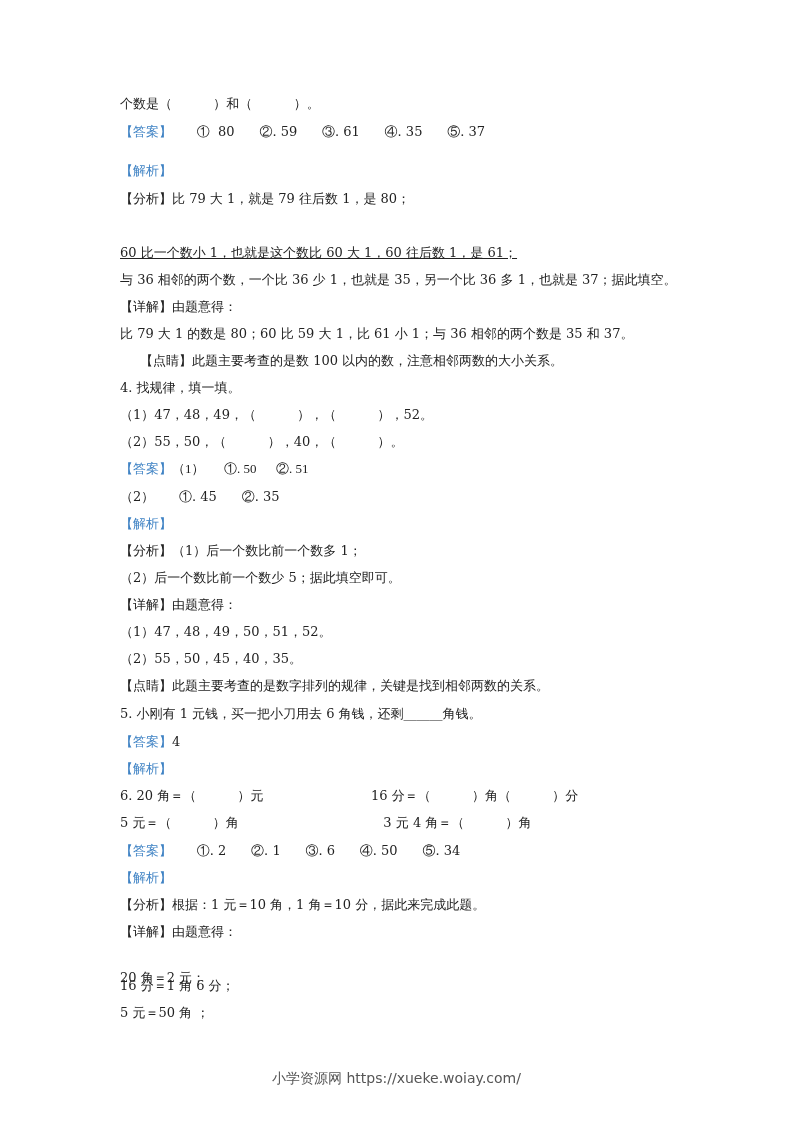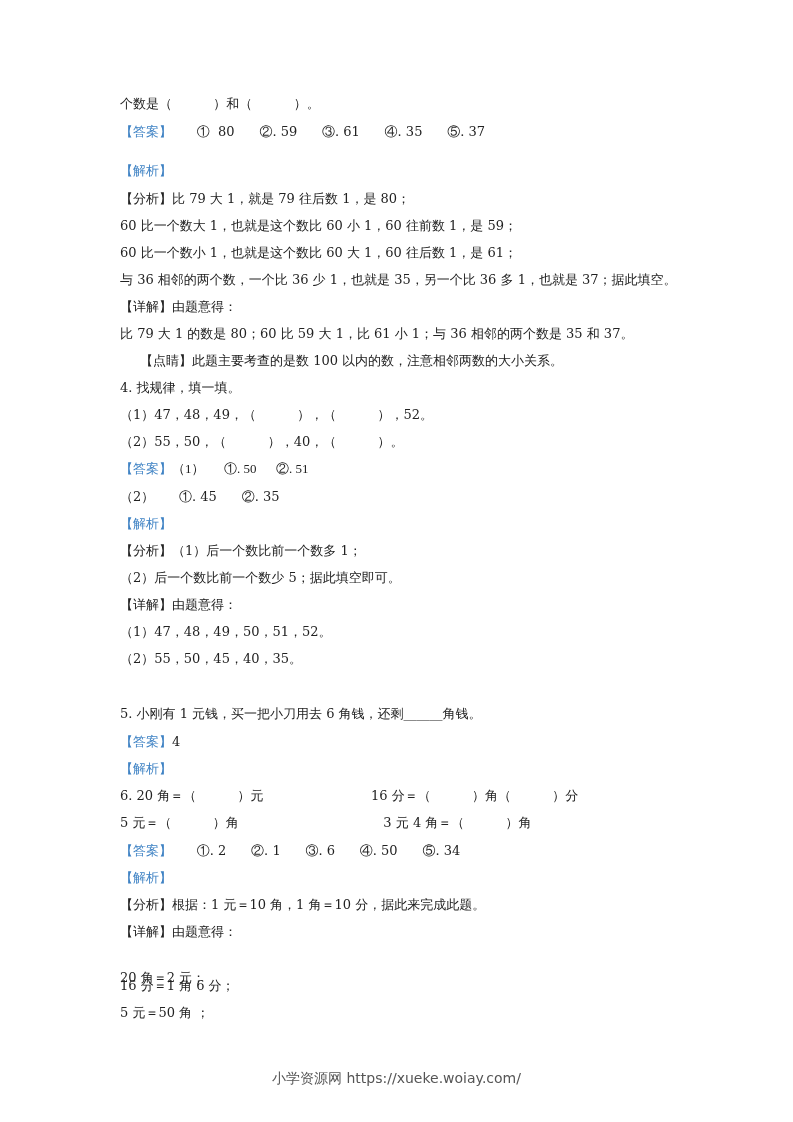--- a/index.html
+++ b/index.html
@@ -13,37 +13,37 @@
             font-family: "DejaVu Sans", "Liberation Sans", sans-serif; font-size: 14px; color: #555; }
 </style>
 </head>
 <body>
 
 <div class="page" id="page">
     <div class="line" style="top: 95px;"><span>个数是（          ）和（          ）。</span></div>
     <div class="line" style="top: 123px;"><span class="tag-blue">【答案】</span><span>      ①  80      ②. 59      ③. 61      ④. 35      ⑤. 37</span></div>
     <div class="line" style="top: 162px;"><span class="tag-blue">【解析】</span><span></span></div>
     <div class="line" style="top: 190px;"><span class="tag-black">【分析】</span><span>比 79 大 1，就是 79 往后数 1，是 80；</span></div>
-    <div class="line" style="top: 217px;"><span>60 比一个数大 1，也就是这个数比 60 小 1，60 往前数 1，是 59；</span></div>
-    <div class="line" style="top: 244px;"><span>60 比一个数小 1，也就是这个数比 60 大 1，60 往后数 1，是 61；</span></div>
+    <div class="line" style="top: 244px; text-decoration: underline;"><span>60 比一个数小 1，也就是这个数比 60 大 1，60 往后数 1，是 61；</span></div>
     <div class="line" style="top: 271px;"><span>与 36 相邻的两个数，一个比 36 少 1，也就是 35，另一个比 36 多 1，也就是 37；据此填空。</span></div>
     <div class="line" style="top: 298px;"><span class="tag-black">【详解】</span><span>由题意得：</span></div>
     <div class="line" style="top: 325px;"><span>比 79 大 1 的数是 80；60 比 59 大 1，比 61 小 1；与 36 相邻的两个数是 35 和 37。</span></div>
     <div class="line" style="top: 352px; margin-left: 20px;"><span class="tag-black">【点睛】</span><span>此题主要考查的是数 100 以内的数，注意相邻两数的大小关系。</span></div>
     <div class="line" style="top: 379px;"><span>4. 找规律，填一填。</span></div>
     <div class="line" style="top: 406px;"><span>（1）47，48，49，（          ），（          ），52。</span></div>
     <div class="line" style="top: 433px;"><span>（2）55，50，（          ），40，（          ）。</span></div>
     <div class="line" style="top: 460px; font-family: Liberation Serif, serif;"><span class="tag-blue">【答案】</span><span>（1）      ①. 50      ②. 51</span></div>
     <div class="line" style="top: 488px;"><span>（2）      ①. 45      ②. 35</span></div>
     <div class="line" style="top: 515px;"><span class="tag-blue">【解析】</span><span></span></div>
     <div class="line" style="top: 542px;"><span class="tag-black">【分析】</span><span>（1）后一个数比前一个数多 1；</span></div>
     <div class="line" style="top: 569px;"><span>（2）后一个数比前一个数少 5；据此填空即可。</span></div>
     <div class="line" style="top: 596px;"><span class="tag-black">【详解】</span><span>由题意得：</span></div>
     <div class="line" style="top: 623px;"><span>（1）47，48，49，50，51，52。</span></div>
     <div class="line" style="top: 650px;"><span>（2）55，50，45，40，35。</span></div>
+    <div class="line" style="top: 677px;"><span class="tag-black">【点睛】</span><span>此题主要考查的是数字排列的规律，关键是找到相邻两数的关系。</span></div>
     <div class="line" style="top: 705px;"><span>5. 小刚有 1 元钱，买一把小刀用去 6 角钱，还剩______角钱。</span></div>
     <div class="line" style="top: 733px;"><span class="tag-blue">【答案】</span><span>4</span></div>
     <div class="line" style="top: 760px;"><span class="tag-blue">【解析】</span><span></span></div>
     <div class="line" style="top: 787px;"><span>6. 20 角＝（          ）元                          16 分＝（          ）角（          ）分</span></div>
     <div class="line" style="top: 814px;"><span>5 元＝（          ）角                                   3 元 4 角＝（          ）角</span></div>
     <div class="line" style="top: 842px;"><span class="tag-blue">【答案】</span><span>      ①. 2      ②. 1      ③. 6      ④. 50      ⑤. 34</span></div>
     <div class="line" style="top: 869px;"><span class="tag-blue">【解析】</span><span></span></div>
     <div class="line" style="top: 896px;"><span class="tag-black">【分析】</span><span>根据：1 元＝10 角，1 角＝10 分，据此来完成此题。</span></div>
     <div class="line" style="top: 923px;"><span class="tag-black">【详解】</span><span>由题意得：</span></div>
     <div class="line" style="top: 950px; margin-top: 19px;"><span>20 角＝2 元；</span></div>

